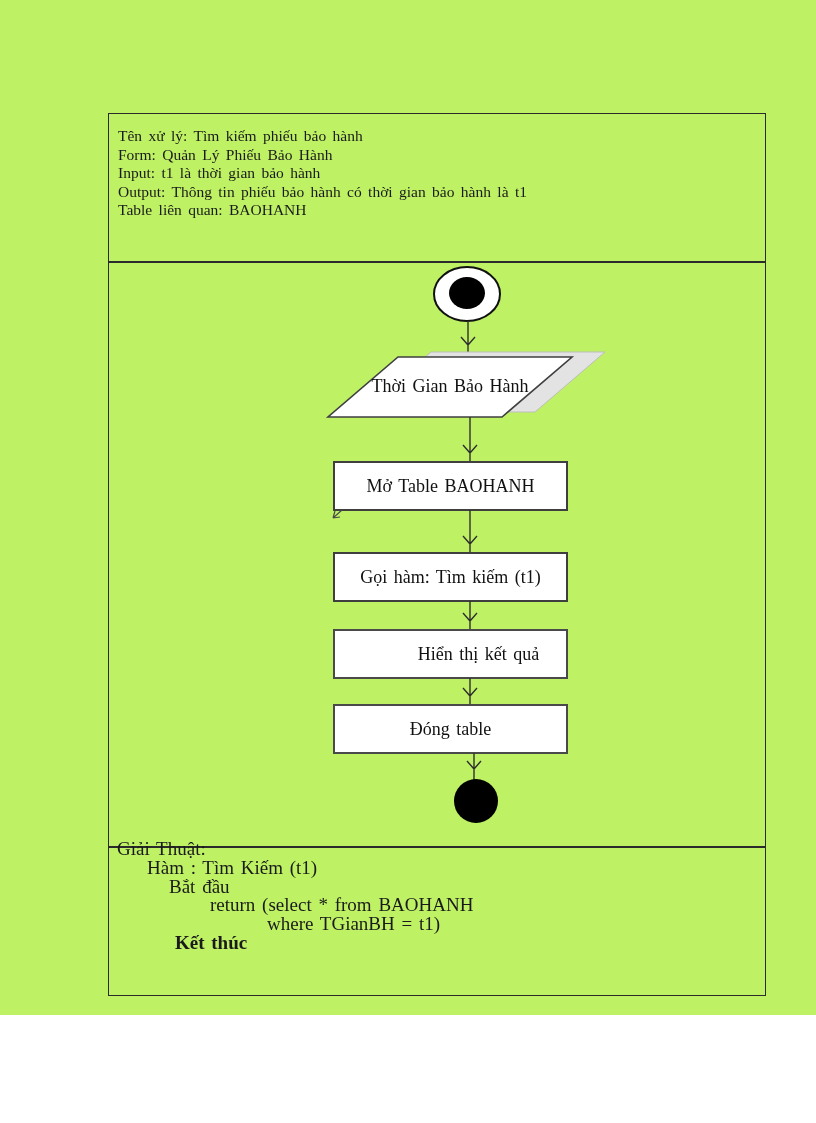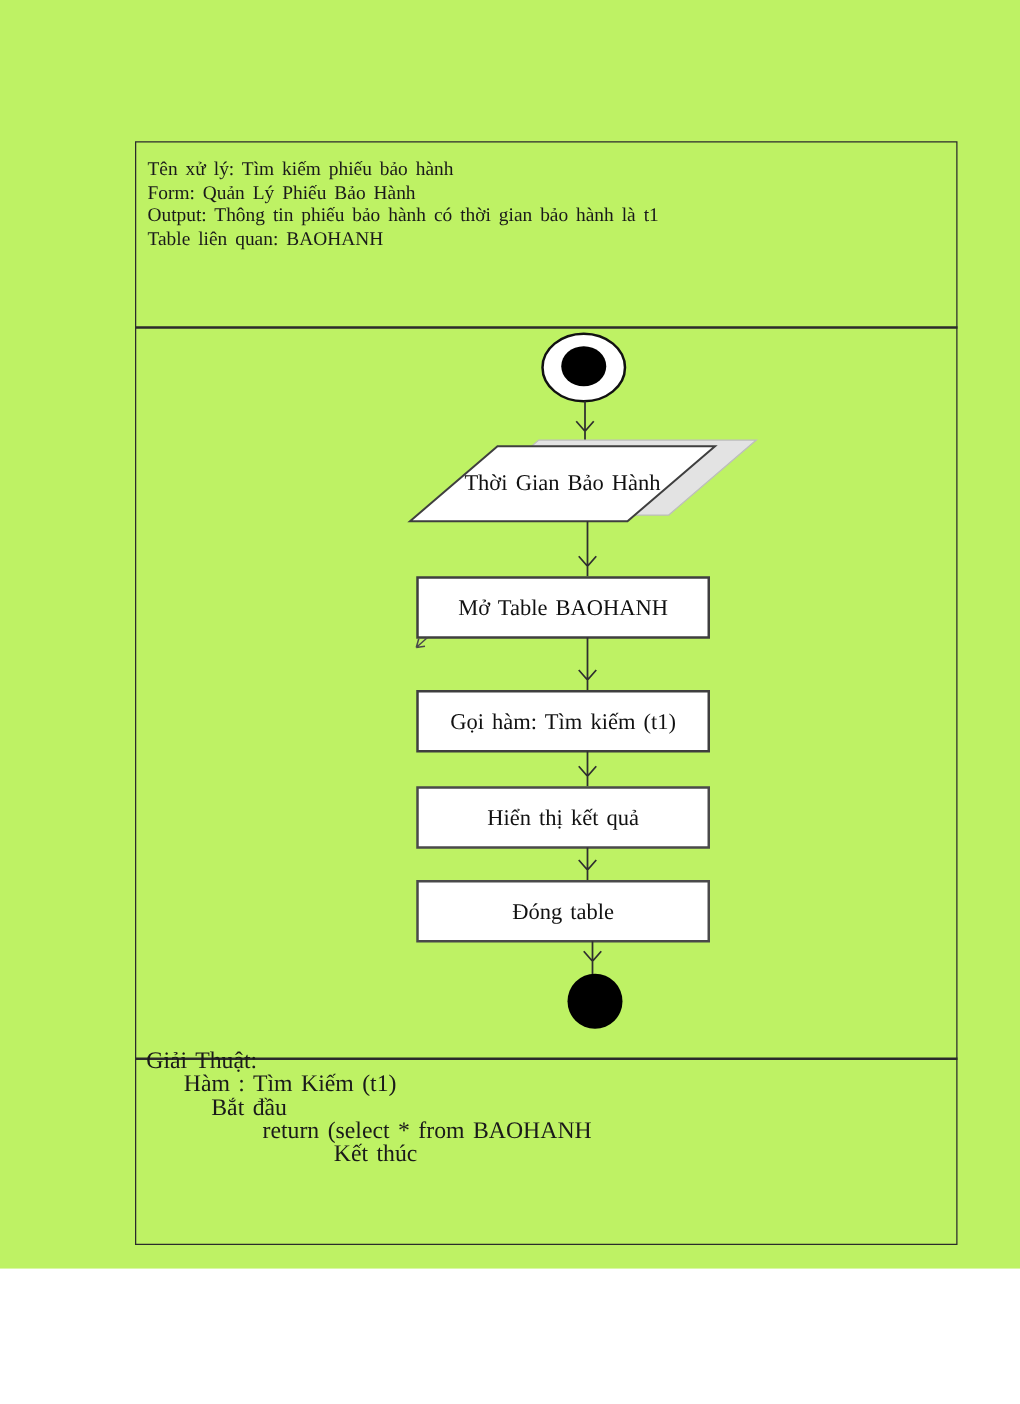--- a/index.html
+++ b/index.html
@@ -42,35 +42,36 @@
   .shape-label{
     position:absolute;
     display:flex;align-items:center;justify-content:center;
     text-align:center;
     font-size:18px;line-height:17px;word-spacing:2px;
     color:#111;
   }
   .lbl-input{left:340px;top:358px;width:220px;height:56px;}
   .lbl-step0{left:334px;top:462px;width:233px;height:48px;}
   .lbl-step1{left:334px;top:553px;width:233px;height:48px;}
-  .lbl-step2{left:334px;top:630px;width:233px;height:48px;}
+  .lbl-step2{left:334px;top:630px;width:233px;height:48px;padding-left:28px;}
   .lbl-step3{left:334px;top:705px;width:233px;height:48px;}
 </style>
 </head>
 <body>
 
 <div class="sheet">
 
   <div class="frame"></div>
   <div class="divider d1"></div>
   <div class="divider d2"></div>
 
   <div class="header-block">
     <p>Tên xử lý: Tìm kiếm phiếu bảo hành</p>
     <p>Form: Quản Lý Phiếu Bảo Hành</p>
+    <p>Input: t1 là thời gian bảo hành</p>
     <p>Output: Thông tin phiếu bảo hành có thời gian bảo hành là t1</p>
     <p>Table liên quan: BAOHANH</p>
   </div>
 
   <svg class="flow-svg" width="816" height="1123" viewBox="0 0 816 1123">
 
     <g>
       <ellipse cx="467" cy="294" rx="33" ry="27" fill="#ffffff" stroke="#111111" stroke-width="2"></ellipse>
       <ellipse cx="467" cy="293" rx="18" ry="16" fill="#000000"></ellipse>
     </g>
@@ -120,16 +121,17 @@
   <div class="shape-label lbl-step0">Mở Table BAOHANH</div>
   <div class="shape-label lbl-step1">Gọi hàm: Tìm kiếm (t1)</div>
   <div class="shape-label lbl-step2">Hiển thị kết quả</div>
   <div class="shape-label lbl-step3">Đóng table</div>
 
   <div class="algo-block">
     <p>Giải Thuật:</p>
     <p>Hàm : Tìm Kiếm (t1)</p>
     <p>Bắt đầu</p>
     <p>return (select * from BAOHANH</p>
+    <p>where TGianBH = t1)</p>
     <p>Kết thúc</p>
   </div>
 
 </div>
 
 </body></html>

